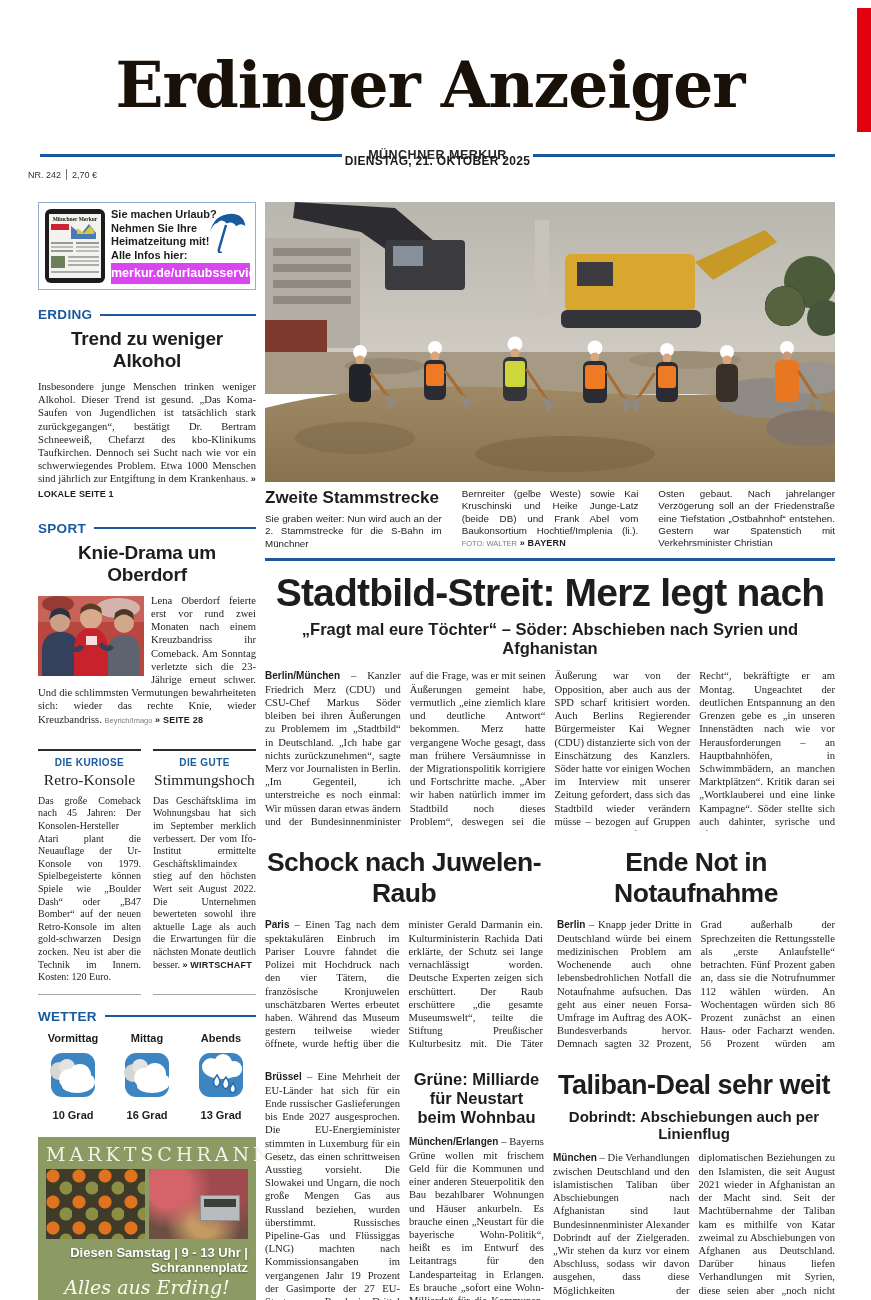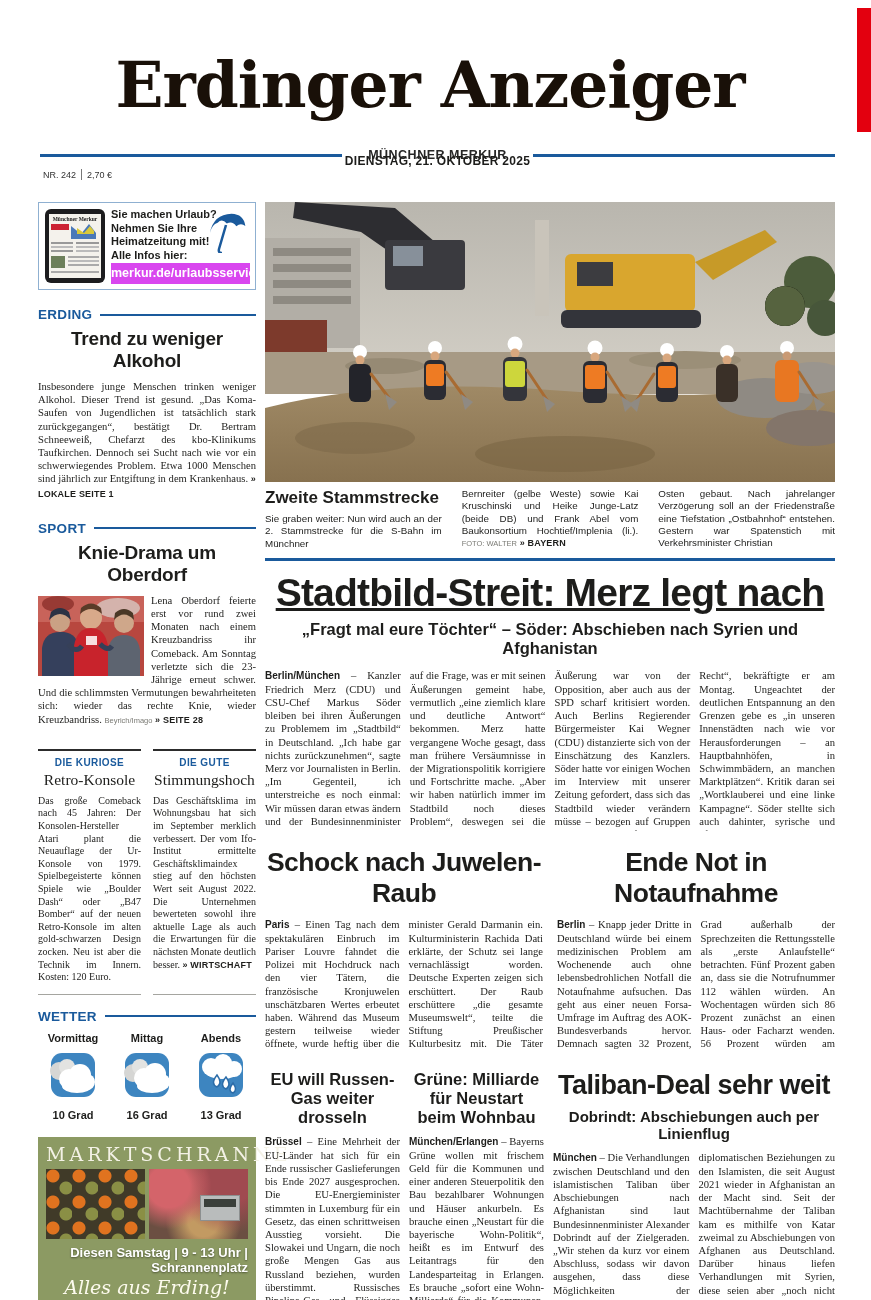--- a/index.html
+++ b/index.html
@@ -8,21 +8,21 @@
         font-family:"Liberation Sans",sans-serif;color:#1d1d1b;}
   
   .redbar{position:absolute;right:0;top:8px;width:14px;height:124px;background:#e3000f;}
   .masthead{position:absolute;top:48px;left:0;width:860px;text-align:center;
     font-family:"DejaVu Serif",serif;font-weight:700;font-size:63px;letter-spacing:-1px;color:#191008;}
   .pubrow{position:absolute;top:148px;left:40px;width:795px;display:flex;align-items:center;}
   .pubrule{flex:1;border-top:3px solid #1a5a9c;}
   .publabel{padding:0 26px;font-weight:700;font-size:12.5px;letter-spacing:.5px;color:#262626;}
   .daterow{position:absolute;top:154px;left:40px;width:795px;text-align:center;
     font-weight:700;font-size:12px;letter-spacing:.3px;}
-  .issuerow{position:absolute;top:169px;left:43px;font-size:9px;color:#333;display:flex;align-items:center;gap:5px;}
+  .issuerow{position:absolute;top:169px;left:28px;font-size:9px;color:#333;display:flex;align-items:center;gap:5px;}
   .issuerow .div{width:1px;height:11px;background:#777;}
   
   .leftcol{position:absolute;left:38px;top:202px;width:218px;}
   .maincol{position:absolute;left:265px;top:202px;width:570px;}
   
   .vacad{position:relative;height:88px;border:1px solid #8fb0d1;padding:5px 6px 11px 72px;}
   .vacad .tablet{position:absolute;left:5px;top:5px;width:62px;height:76px;}
   .vacline{font-weight:700;font-size:11px;line-height:13.5px;}
   .vacbar{position:absolute;left:72px;right:5px;bottom:5px;height:21px;background:#d946ef;color:#fff;
     font-weight:700;font-size:12.5px;text-align:center;line-height:21px;}
@@ -71,21 +71,21 @@
   .markt-offer{background:#fdfcf4;color:#6d7d46;font-family:"Liberation Serif",serif;font-size:8.3px;
     line-height:10.3px;text-align:center;margin:4px 14px 0 14px;padding:3px 4px;}
   
   .mainphoto{width:570px;height:280px;display:block;}
   
   .caption{margin-top:6px;display:grid;grid-template-columns:1fr 1fr 1fr;column-gap:20px;}
   .cap-title{font-weight:700;font-size:17px;margin-bottom:5px;}
   .cap-text{font-size:9.8px;line-height:12.3px;text-align:justify;}
   .bluerule{margin-top:8px;border-top:3px solid #1a5a9c;}
   
-  .lead-h{margin-top:10px;text-align:center;font-weight:700;font-size:39px;letter-spacing:-.8px;text-decoration:underline;}
+  .lead-h{margin-top:10px;text-align:center;font-weight:700;font-size:39px;letter-spacing:-.8px;}
   .lead-sub{margin-top:5px;text-align:center;font-weight:700;font-size:16.5px;}
   .lead-body{margin-top:11px;display:grid;grid-template-columns:repeat(4,1fr);column-gap:9px;height:162px;overflow:hidden;}
   .dateline{font-family:"Liberation Sans",sans-serif;font-weight:700;font-size:10px;}
   
   .row2{margin-top:16px;display:grid;grid-template-columns:1fr 1fr;column-gap:14px;}
   .art-h2{text-align:center;font-weight:700;font-size:26.5px;letter-spacing:-.5px;margin-bottom:9px;}
   .twocol{display:grid;grid-template-columns:1fr 1fr;column-gap:9px;height:134px;overflow:hidden;}
   
   .row3{margin-top:18px;display:grid;grid-template-columns:135px 135px 1fr;column-gap:9px;}
   .art-h3{text-align:center;font-weight:700;font-size:16.5px;line-height:19px;margin-bottom:8px;}
@@ -396,21 +396,20 @@
         <div class="art-h2">Ende Not in Notaufnahme</div>
         <div class="twocol">
           <p class="serif" style="margin:0;"><span class="dateline">Berlin</span><span> – Knapp jeder Dritte in Deutschland würde bei einem medizinischen Problem am Wochenende auch ohne lebensbedrohlichen Notfall die Notaufnahme aufsuchen. Das geht aus einer neuen Forsa-Umfrage im Auftrag des AOK-Bundesverbands hervor. Demnach sagten 32 Prozent, dass sie etwa bei einem akuten Harnwegsinfekt oder Fieber über 39</span></p>
           <p class="serif" style="margin:0;">Grad außerhalb der Sprechzeiten die Rettungsstelle als „erste Anlaufstelle“ betrachten. Fünf Prozent gaben an, dass sie die Notrufnummer 112 wählen würden. An Wochentagen würden sich 86 Prozent zunächst an einen Haus- oder Facharzt wenden. 56 Prozent würden am Wochenende den ärztlichen Bereitschaftsdienst unter 116 117 anrufen.</p>
         </div>
       </div>
     </div>
 
     <div class="row3">
       <div>
-        <div class="art-h3">EU will Russen-Gas weiter drosseln</div>
         <p class="serif col1body" style="margin:0;"><span class="dateline">Brüssel</span><span> – Eine Mehrheit der EU-Länder hat sich für ein Ende russischer Gaslieferungen bis Ende 2027 ausgesprochen. Die EU-Energieminister stimmten in Luxemburg für ein Gesetz, das einen schrittweisen Ausstieg vorsieht. Die Slowakei und Ungarn, die noch große Mengen Gas aus Russland beziehen, wurden überstimmt. Russisches Pipeline-Gas und Flüssiggas (LNG) machten nach Kommissionsangaben im vergangenen Jahr 19 Prozent der Gasimporte der 27 EU-Staaten aus. Rund ein Drittel davon bezogen europäische Abnehmer demnach aus kurzfristigen Verträgen, die einfacher kündbar sind, bestenfalls schon 2026.</span> </p>
       </div>
       <div>
         <div class="art-h3">Grüne: Milliarde für Neustart beim Wohnbau</div>
         <p class="serif col1body" style="margin:0;"><span class="dateline">München/Erlangen</span><span> – Bayerns Grüne wollen mit frischem Geld für die Kommunen und einer anderen Steuerpolitik den Bau bezahlbarer Wohnungen und Häuser ankurbeln. Es brauche einen „Neustart für die bayerische Wohn-Politik“, heißt es im Entwurf des Leitantrags für den Landesparteitag in Erlangen. Es brauche „sofort eine Wohn-Milliarde“ für die Kommunen, das Geld müsse die Staatsregierung zusätzlich zu den geplanten Haushaltsmitteln zur Verfügung stellen. Auch müssten Kommunen die „Grundsteuer C“ erheben dürfen. Damit würden Grundstücke besteuert, die Eigentümer zu Spekulationszwecken brachliegen lassen.</span></p>
       </div>
       <div>
         <div class="art-h3t">Taliban-Deal sehr weit</div>
         <div class="art-subt">Dobrindt: Abschiebungen auch per Linienflug</div>
         <div class="twocolT">

